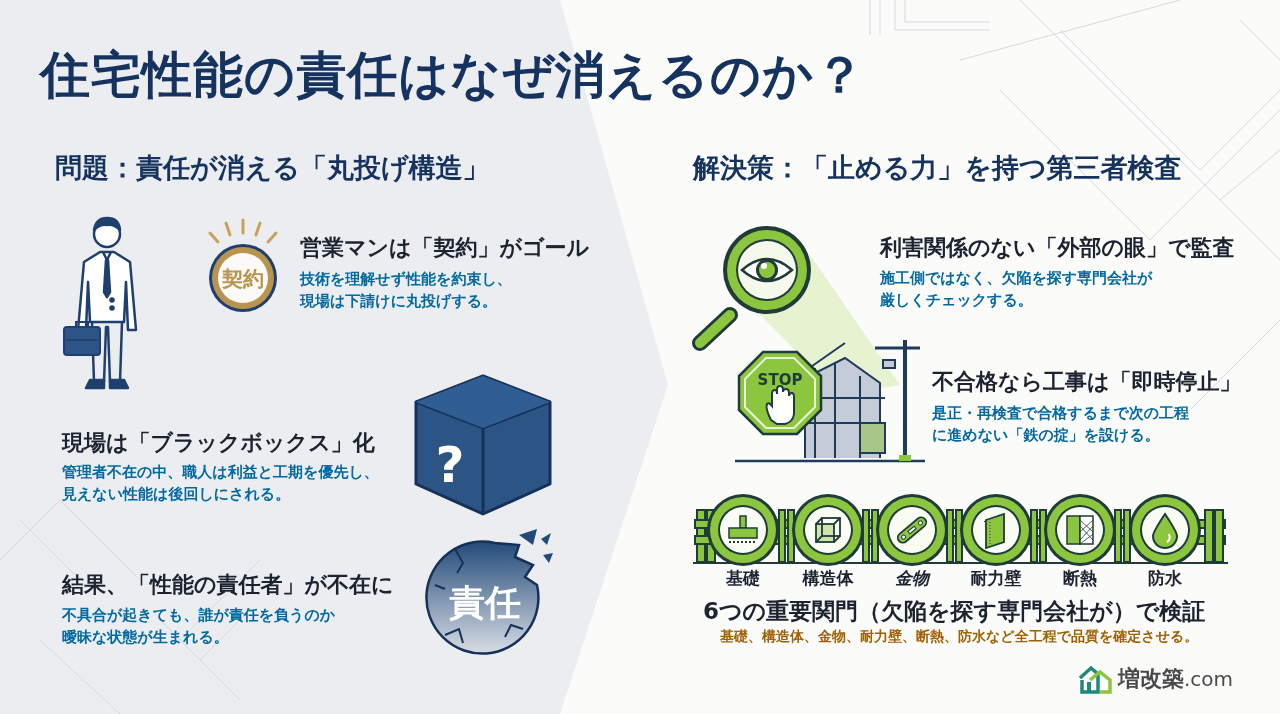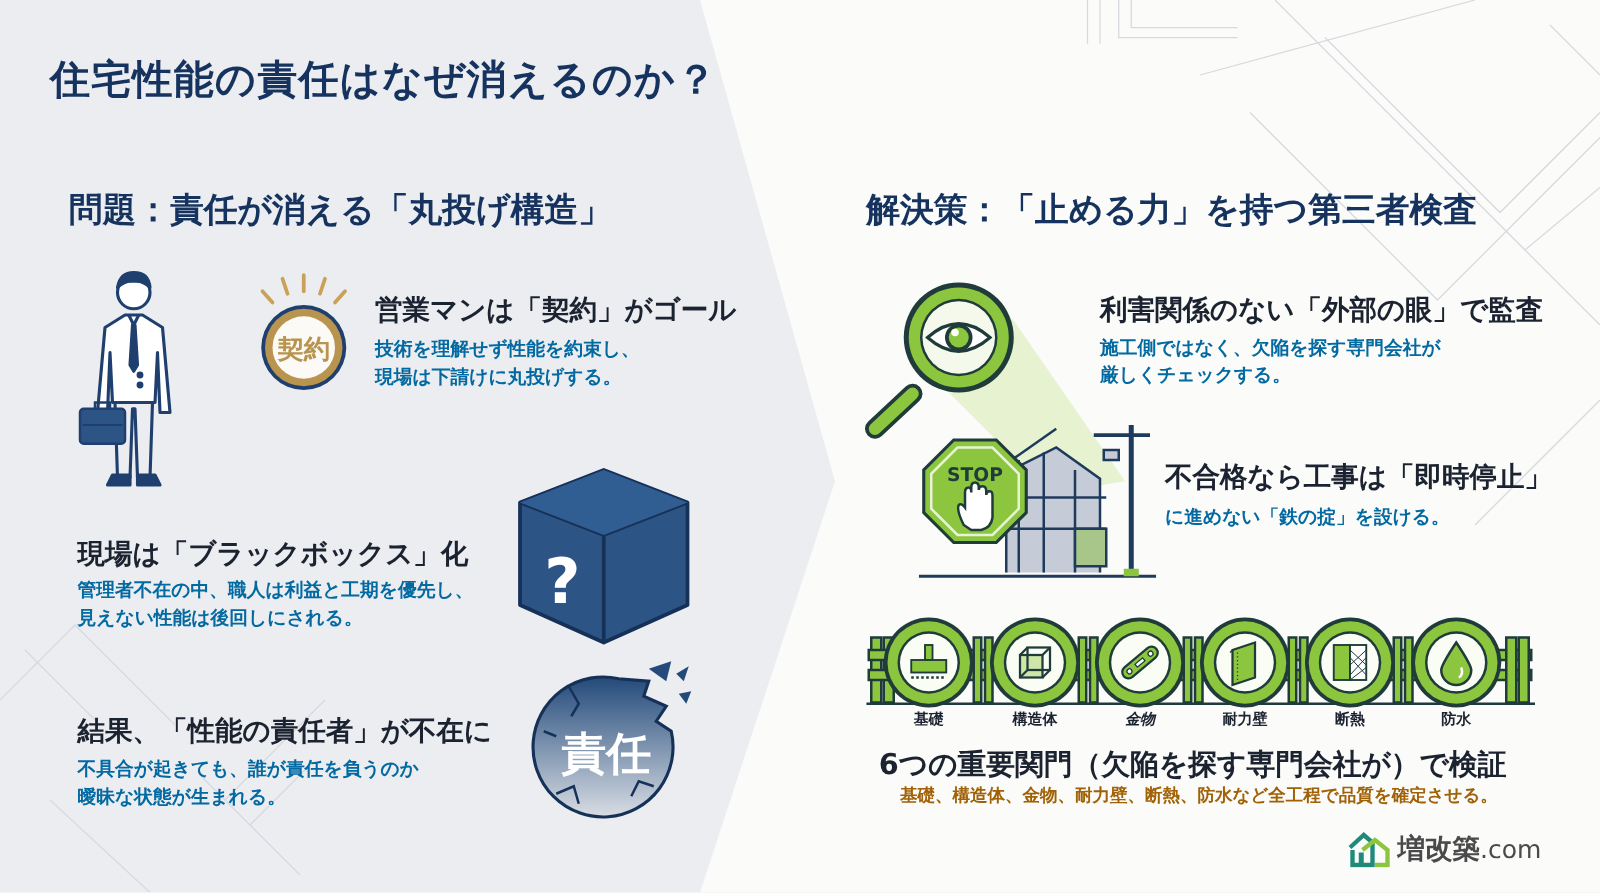--- a/index.html
+++ b/index.html
@@ -17,39 +17,39 @@
     z-index: 0;
   }
   .bg-right {
     position: absolute; left: 0; top: 0; width: 1280px; height: 714px;
     background: #fbfbfa;
     z-index: -1;
   }
   .deco { position: absolute; z-index: 1; pointer-events: none; }
   .title {
     position: absolute; left: 40px; top: 42px;
-    font-size: 32px; font-weight: bold; color: #15335e;
+    font-size: 50px; font-weight: bold; color: #15335e;
     letter-spacing: 1px; z-index: 5; white-space: nowrap;
   }
   .section-head {
     position: absolute; font-size: 27px; font-weight: bold; color: #15335e;
     z-index: 5; white-space: nowrap;
   }
   .item-head {
     position: absolute; font-size: 22px; font-weight: bold; color: #1c2330;
     z-index: 5; white-space: nowrap;
   }
   .item-body {
     position: absolute; font-size: 15px; font-weight: bold; color: #0369a1;
     line-height: 22px; z-index: 5; white-space: nowrap;
   }
   .icon { position: absolute; z-index: 4; }
   .gate-label {
     position: absolute; top: 567px; width: 80px; text-align: center;
-    font-size: 12px; font-weight: bold; color: #1c2330; z-index: 5;
+    font-size: 17px; font-weight: bold; color: #1c2330; z-index: 5;
   }
   .gates-summary-head {
     position: absolute; left: 703px; top: 596px;
     font-size: 23px; font-weight: bold; color: #1c2330; z-index: 5; white-space: nowrap;
   }
   .gates-summary-body {
     position: absolute; left: 720px; top: 628px;
     font-size: 14px; font-weight: bold; color: #a16207; z-index: 5; white-space: nowrap;
   }
   .logo {
@@ -210,20 +210,21 @@
   </g>
   <rect x="164" y="117" width="12" height="6" fill="#8cc63f"></rect>
   <polygon points="28,14 62,14 86,38 86,72 62,96 28,96 4,72 4,38" fill="#8cc63f" stroke="#1f3b3a" stroke-width="2.5"></polygon>
   <polygon points="31,20 59,20 80,41 80,69 59,90 31,90 10,69 10,41" fill="none" stroke="#e8f3d6" stroke-width="2"></polygon>
   <text x="45" y="47" text-anchor="middle" font-size="15" font-weight="bold" fill="#1f3b3a" font-family="DejaVu Sans, sans-serif">STOP</text>
   <path d="M36 82 Q30 70 32 66 Q34 64 37 68 L37 56 Q37 52 40 52 Q42 52 42 56 L42 52 Q42 48 45 48 Q48 48 48 52 L48 54 Q48 51 51 51 Q54 51 54 55 L54 58 Q54 55 57 55 Q59 55 59 59 L59 76 Q58 84 50 86 L42 86 Z" fill="#fff" stroke="#1f3b3a" stroke-width="2"></path>
 </svg>
 
 <div class="item-head" style="left:932px;top:367px;">不合格なら工事は「即時停止」</div>
 <div class="item-body" style="left:932px;top:402px;">
+  <div>是正・再検査で合格するまで次の工程</div>
   <div>に進めない「鉄の掟」を設ける。</div>
 </div>
 
 <svg class="icon" style="left:693px;top:490px;" width="540" height="80" viewBox="0 0 540 80">
   <g fill="#8cc63f" stroke="#1f3b3a" stroke-width="2">
     <rect x="4" y="20" width="8" height="52"></rect>
       <rect x="14" y="20" width="8" height="52"></rect>
     <rect x="2" y="30" width="530" height="8"></rect>
     <rect x="2" y="46" width="530" height="8"></rect>
     <rect x="86" y="20" width="6" height="52"></rect>

